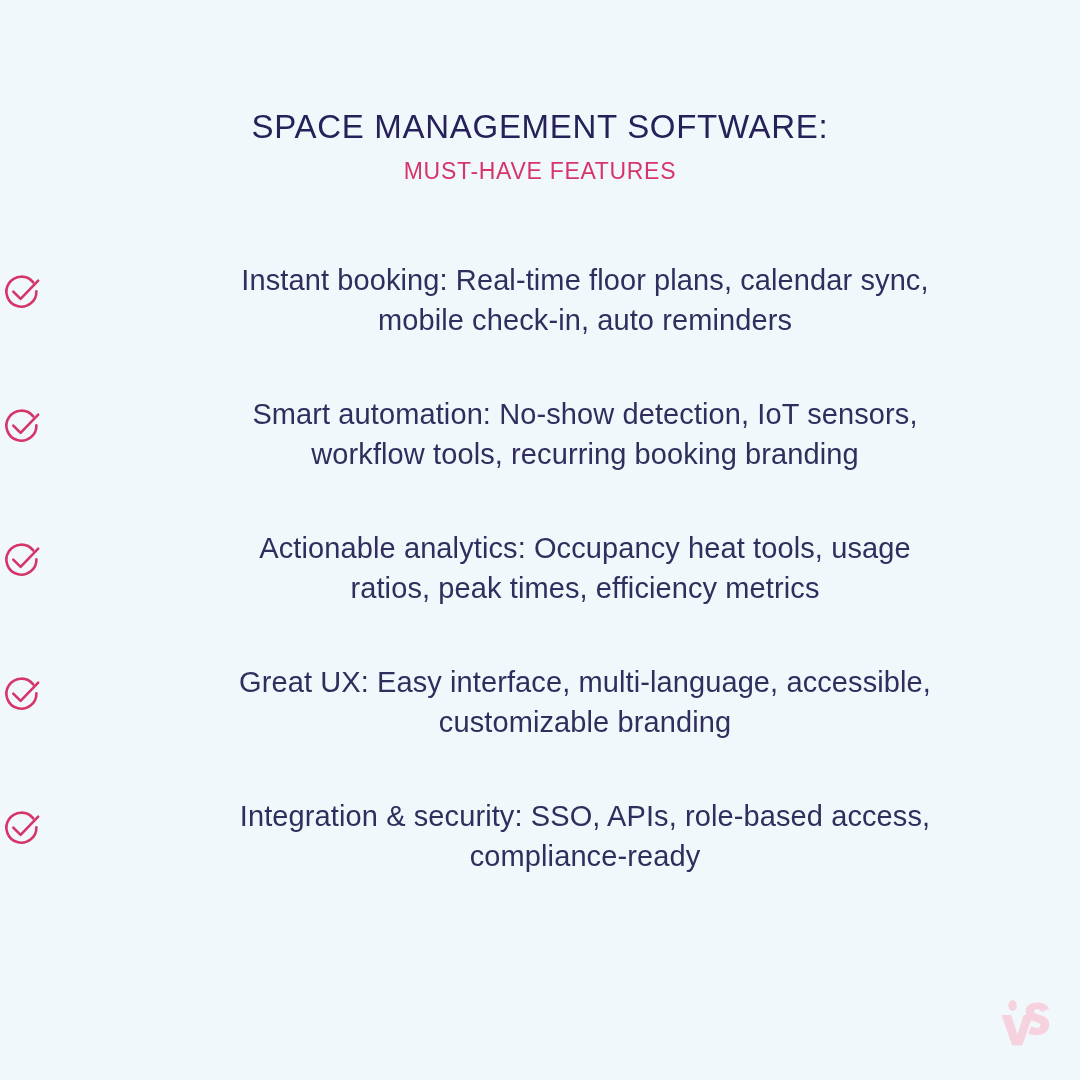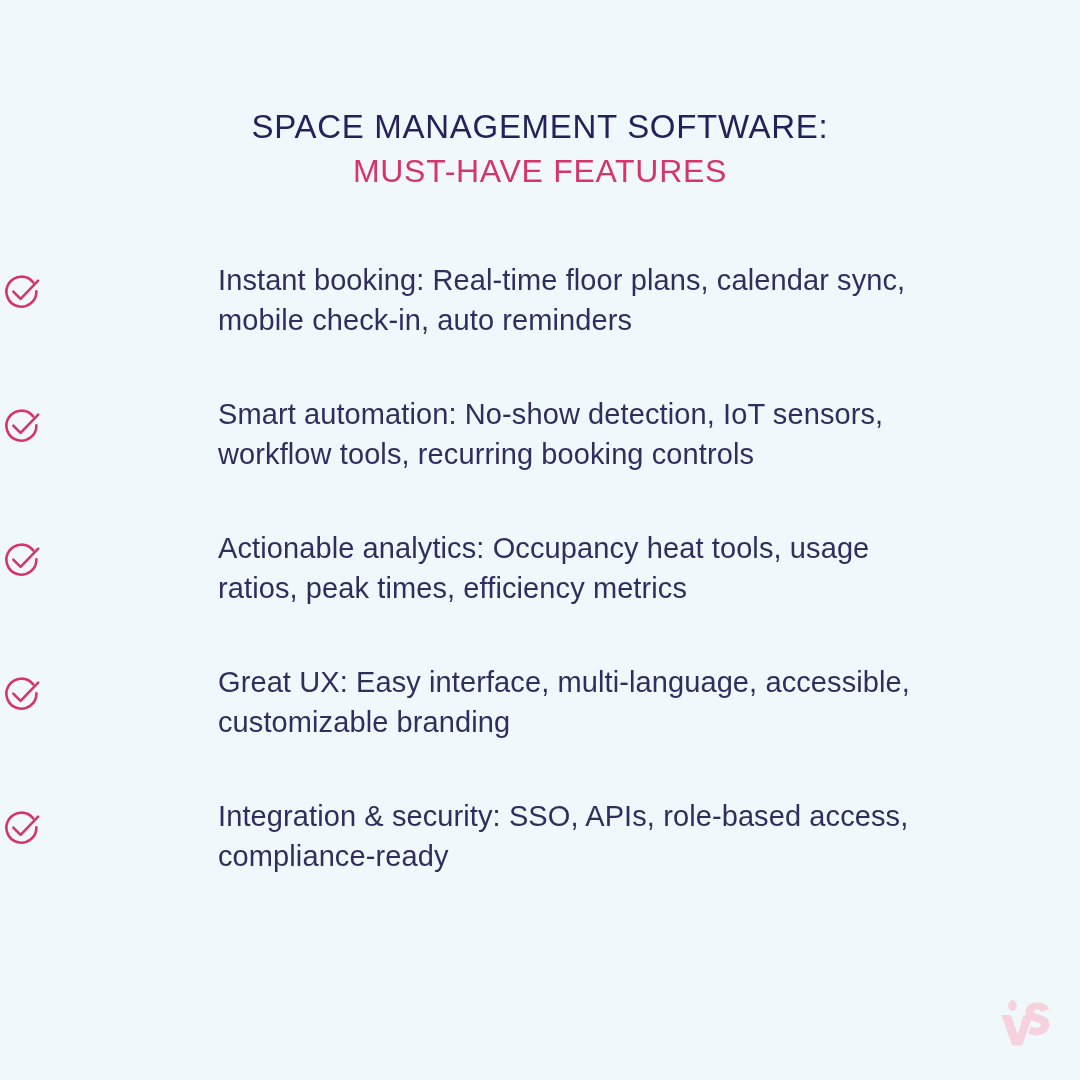--- a/index.html
+++ b/index.html
@@ -35,34 +35,35 @@
     display: block;
     font-size: 33px;
     line-height: 45px;
     letter-spacing: 0.7px;
     color: #262159;
     font-weight: 400;
     white-space: nowrap;
   }
   .title-line-2 {
     display: block;
-    font-size: 32px;
+    font-size: 23px;
     line-height: 45px;
     letter-spacing: 0.7px;
     color: #d6356a;
     font-weight: 400;
     white-space: nowrap;
   }
 
   
   .feature-list {
     position: absolute;
     left: 0;
     top: 252px;
     width: 952px;
+    text-align: center;
   }
   .feature-item {
     position: relative;
     height: 134px;
     padding-left: 150px;
     box-sizing: border-box;
   }
   .check-icon {
     position: absolute;
     left: 0;
@@ -124,21 +125,21 @@
       <span class="feature-text">Instant booking: Real-time floor plans, calendar sync, mobile check-in, auto reminders</span>
     </div>
 
     <div class="feature-item">
       <span class="check-icon">
         <svg viewBox="0 0 44 44" xmlns="http://www.w3.org/2000/svg">
           <path d="M33.2 12.4 A 15 15 0 1 0 36.4 21.3" fill="none" stroke="#d6356a" stroke-width="2.6" stroke-linecap="round"></path>
           <path d="M13.3 21.6 L 20.6 28.9 L 38.2 10.6" fill="none" stroke="#d6356a" stroke-width="2.6" stroke-linecap="round" stroke-linejoin="round"></path>
         </svg>
       </span>
-      <span class="feature-text">Smart automation: No-show detection, IoT sensors, workflow tools, recurring booking controls</span>
+      <span class="feature-text">Smart automation: No-show detection, IoT sensors, workflow tools, recurring booking branding</span>
     </div>
 
     <div class="feature-item">
       <span class="check-icon">
         <svg viewBox="0 0 44 44" xmlns="http://www.w3.org/2000/svg">
           <path d="M33.2 12.4 A 15 15 0 1 0 36.4 21.3" fill="none" stroke="#d6356a" stroke-width="2.6" stroke-linecap="round"></path>
           <path d="M13.3 21.6 L 20.6 28.9 L 38.2 10.6" fill="none" stroke="#d6356a" stroke-width="2.6" stroke-linecap="round" stroke-linejoin="round"></path>
         </svg>
       </span>
       <span class="feature-text">Actionable analytics: Occupancy heat tools, usage ratios, peak times, efficiency metrics</span>

